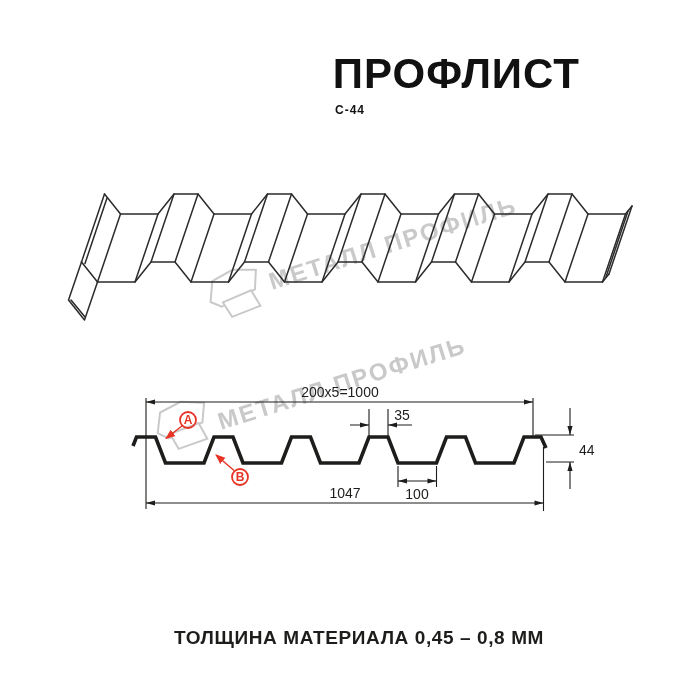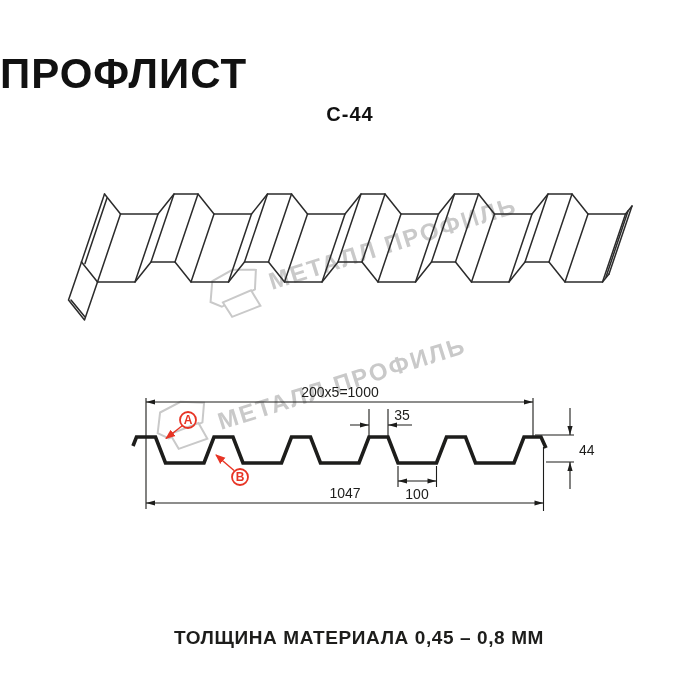--- a/index.html
+++ b/index.html
@@ -1,21 +1,21 @@
 <!DOCTYPE html>
 <html><head>
 <meta charset="utf-8">
 <style>
   html,body{margin:0;padding:0;background:#ffffff;}
   .page{position:relative;width:700px;height:700px;background:#ffffff;overflow:hidden;
         font-family:"Liberation Sans", sans-serif;}
-  .title{position:absolute;top:50px;left:0;width:580px;text-align:left;
+  .title{position:absolute;top:50px;left:0;width:580px;text-align:right;
          font-weight:800;font-size:42px;letter-spacing:1px;color:#111111;}
   .subtitle{position:absolute;top:103px;left:0;width:700px;text-align:center;
-         font-weight:700;font-size:20px;letter-spacing:1px;color:#111111;}
+         font-weight:700;font-size:12px;letter-spacing:1px;color:#111111;}
   .footer{position:absolute;top:627px;left:9px;width:700px;text-align:center;
          font-weight:600;font-size:19px;letter-spacing:0.6px;color:#1d1d1b;}
   svg{position:absolute;overflow:visible;}
   .svg3d{left:50px;top:185px;}
   .svgsec{left:100px;top:345px;}
   .blk{stroke:#2b2b2b;stroke-width:1.5;fill:none;stroke-linejoin:round;stroke-linecap:round;}
   .prof{stroke:#1d1d1b;stroke-width:3.6;fill:none;stroke-linejoin:miter;}
   .dim{stroke:#1d1d1b;stroke-width:1.1;fill:none;}
   .dimhead{fill:#1d1d1b;stroke:none;}
   .dimtxt{font-family:"Liberation Sans",sans-serif;font-size:14px;fill:#1d1d1b;}

